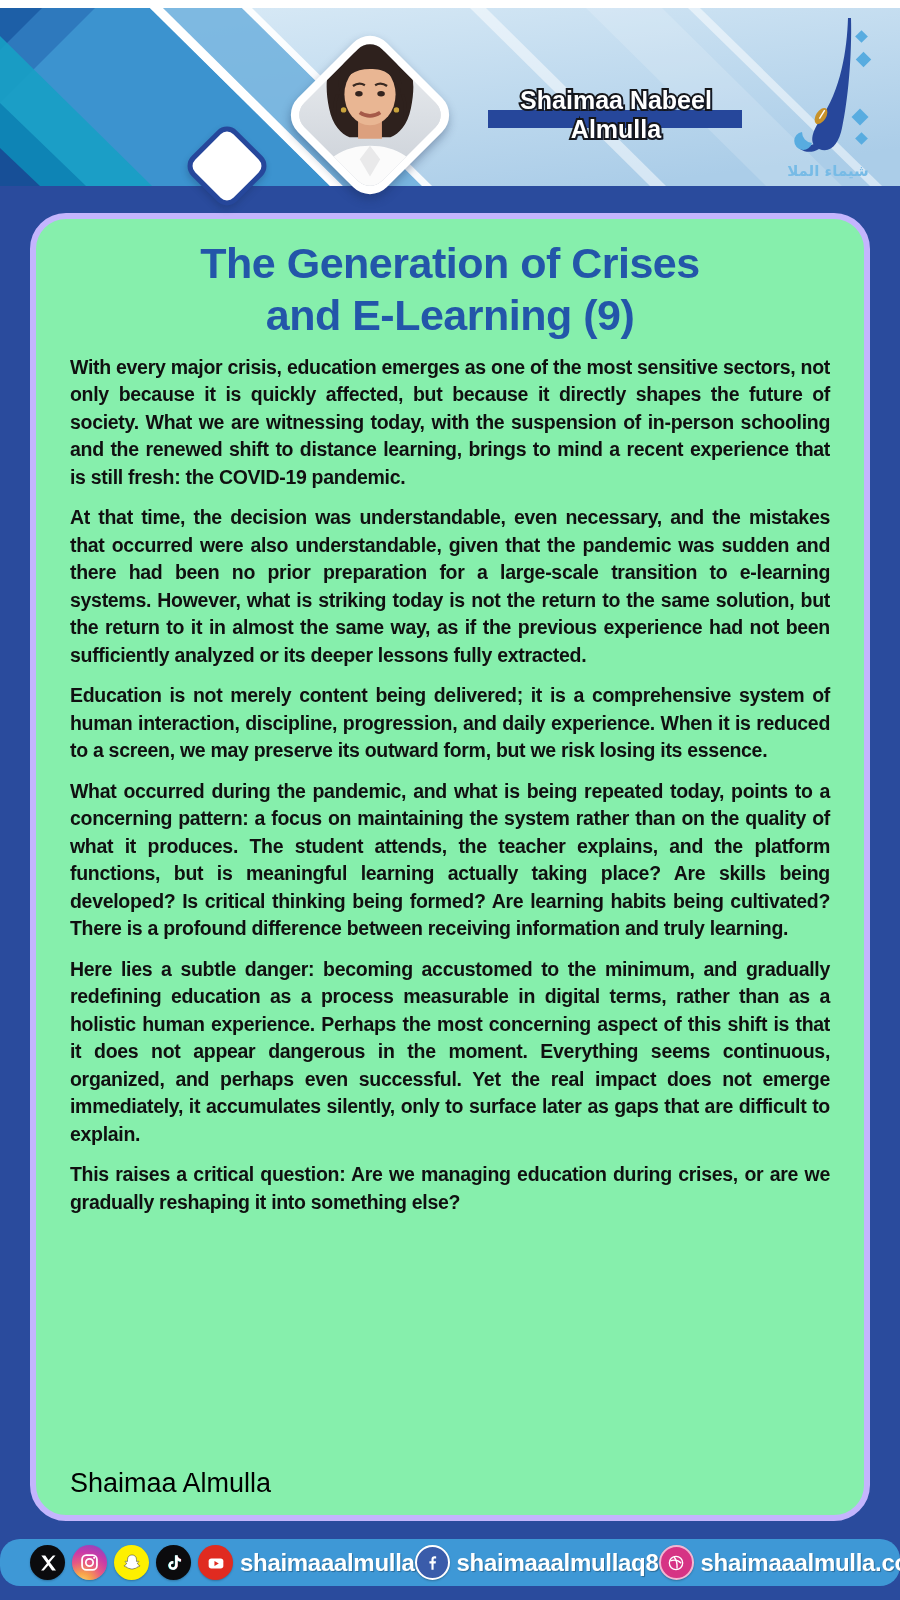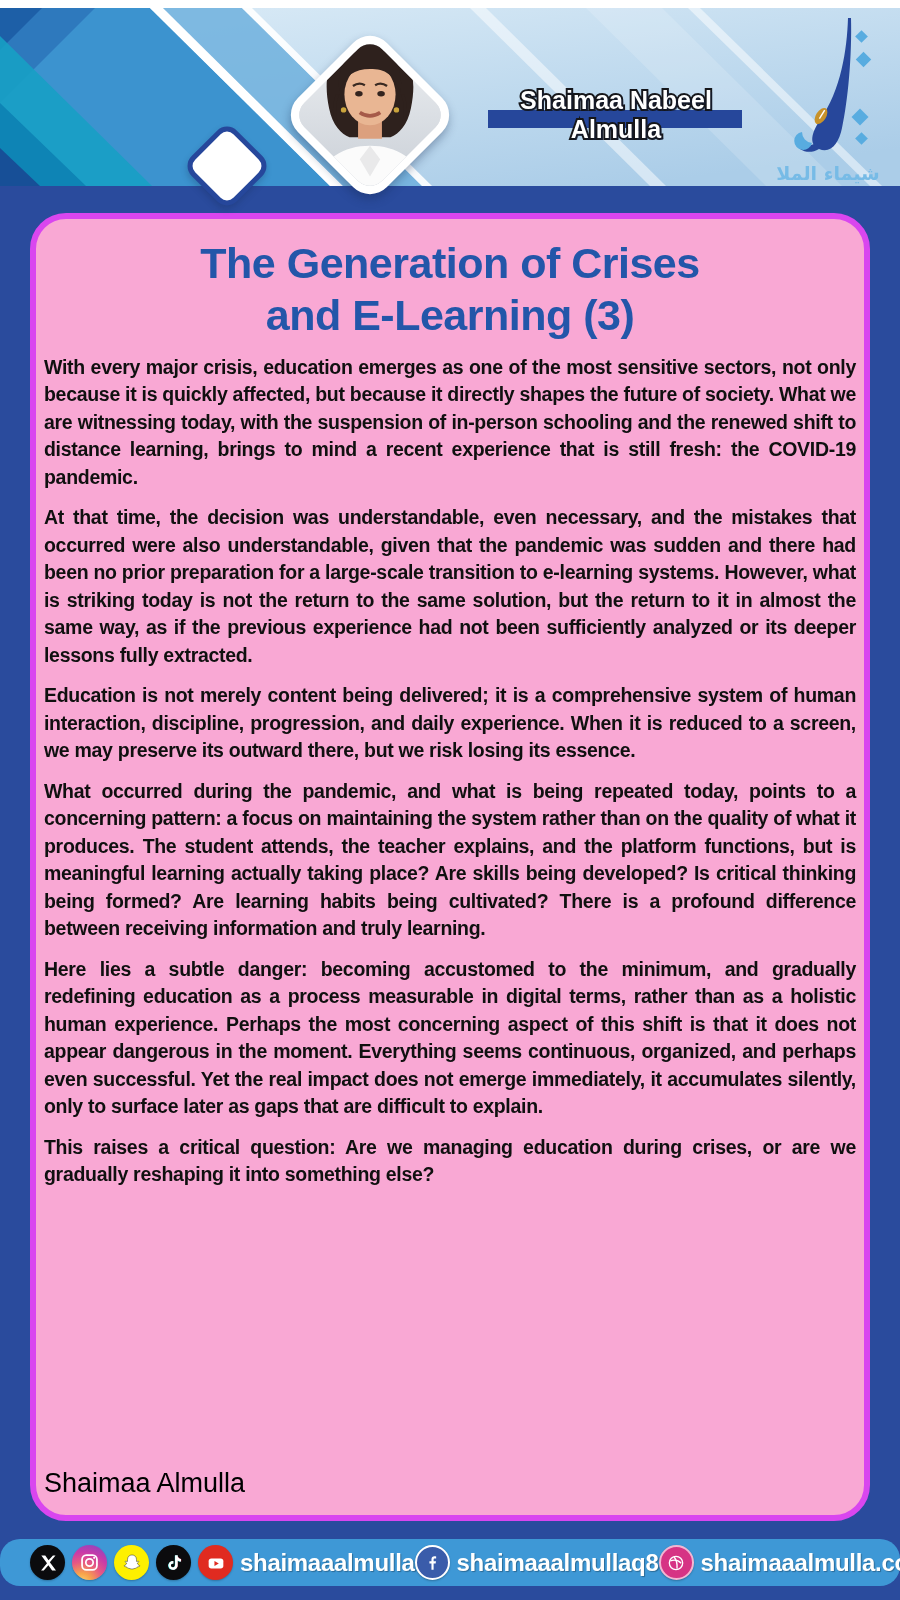--- a/index.html
+++ b/index.html
@@ -33,29 +33,29 @@
   .name-text {
     position:relative; display:block; text-align:center;
     font-size:25px; font-weight:bold; color:#fff; letter-spacing:0;
     -webkit-text-stroke:4px #15161a; paint-order:stroke fill;
     text-shadow:2px 2px 0 rgba(20,30,60,.45);
   }
 
   .logo { position:absolute; right:14px; top:8px; width:116px; height:166px; text-align:center; z-index:4; }
   .logo-arabic {
     color:#77bbe6; font-family:"DejaVu Sans", sans-serif;
-    font-size:19px; font-weight:bold; direction:rtl; margin-top:0;
+    font-size:15px; font-weight:bold; direction:rtl; margin-top:0;
   }
 
   
   .card {
     position:absolute; left:30px; top:205px; width:840px; height:1308px;
-    box-sizing:border-box; background:#f9a8d4;
-    border:6px solid #d946ef; border-radius:36px;
-    padding:10px 8px 14px; display:flex; flex-direction:column;
+    box-sizing:border-box; background:#86efac;
+    border:6px solid #c4b5fd; border-radius:36px;
+    padding:10px 34px 14px; display:flex; flex-direction:column;
     overflow:hidden; z-index:2;
   }
   .article-title {
     margin:8px 0 12px; text-align:center; color:#2356a9;
     font-size:43px; line-height:1.22; font-weight:bold; letter-spacing:-.5px;
   }
   .card p {
     margin:0 0 13px; font-size:19.5px; line-height:27.5px; font-weight:bold;
     color:#101010; text-align:justify; letter-spacing:-.3px;
   }
@@ -167,24 +167,24 @@
         <rect x="86" y="38" width="11" height="11" transform="rotate(45 91.5 43.5)" fill="#58ace0"></rect>
         <rect x="82" y="95" width="12" height="12" transform="rotate(45 88 101)" fill="#58ace0"></rect>
         <rect x="85" y="118" width="9" height="9" transform="rotate(45 89.5 122.5)" fill="#58ace0"></rect>
         <path d="M30,116 a9,9 0 1 0 10,11 a11,11 0 0 1 -10,-11 Z" fill="#58ace0"></path>
       </svg>
       <div class="logo-arabic">شيماء الملا</div>
     </div>
   </div>
 
   <div class="card">
-    <h1 class="article-title"><span>The Generation of Crises</span><br><span>and E-Learning (3)</span></h1>
+    <h1 class="article-title"><span>The Generation of Crises</span><br><span>and E-Learning (9)</span></h1>
     <p>With every major crisis, education emerges as one of the most sensitive sectors, not only because it is quickly affected, but because it directly shapes the future of society. What we are witnessing today, with the suspension of in-person schooling and the renewed shift to distance learning, brings to mind a recent experience that is still fresh: the COVID-19 pandemic.</p>
     <p>At that time, the decision was understandable, even necessary, and the mistakes that occurred were also understandable, given that the pandemic was sudden and there had been no prior preparation for a large-scale transition to e-learning systems. However, what is striking today is not the return to the same solution, but the return to it in almost the same way, as if the previous experience had not been sufficiently analyzed or its deeper lessons fully extracted.</p>
-    <p>Education is not merely content being delivered; it is a comprehensive system of human interaction, discipline, progression, and daily experience. When it is reduced to a screen, we may preserve its outward there, but we risk losing its essence.</p>
+    <p>Education is not merely content being delivered; it is a comprehensive system of human interaction, discipline, progression, and daily experience. When it is reduced to a screen, we may preserve its outward form, but we risk losing its essence.</p>
     <p>What occurred during the pandemic, and what is being repeated today, points to a concerning pattern: a focus on maintaining the system rather than on the quality of what it produces. The student attends, the teacher explains, and the platform functions, but is meaningful learning actually taking place? Are skills being developed? Is critical thinking being formed? Are learning habits being cultivated? There is a profound difference between receiving information and truly learning.</p>
     <p>Here lies a subtle danger: becoming accustomed to the minimum, and gradually redefining education as a process measurable in digital terms, rather than as a holistic human experience. Perhaps the most concerning aspect of this shift is that it does not appear dangerous in the moment. Everything seems continuous, organized, and perhaps even successful. Yet the real impact does not emerge immediately, it accumulates silently, only to surface later as gaps that are difficult to explain.</p>
     <p>This raises a critical question: Are we managing education during crises, or are we gradually reshaping it into something else?</p>
     <div class="signature">Shaimaa Almulla</div>
   </div>
 
   <div class="footer">
 
     <div class="fgroup">
       <span class="ficon icon-x">

